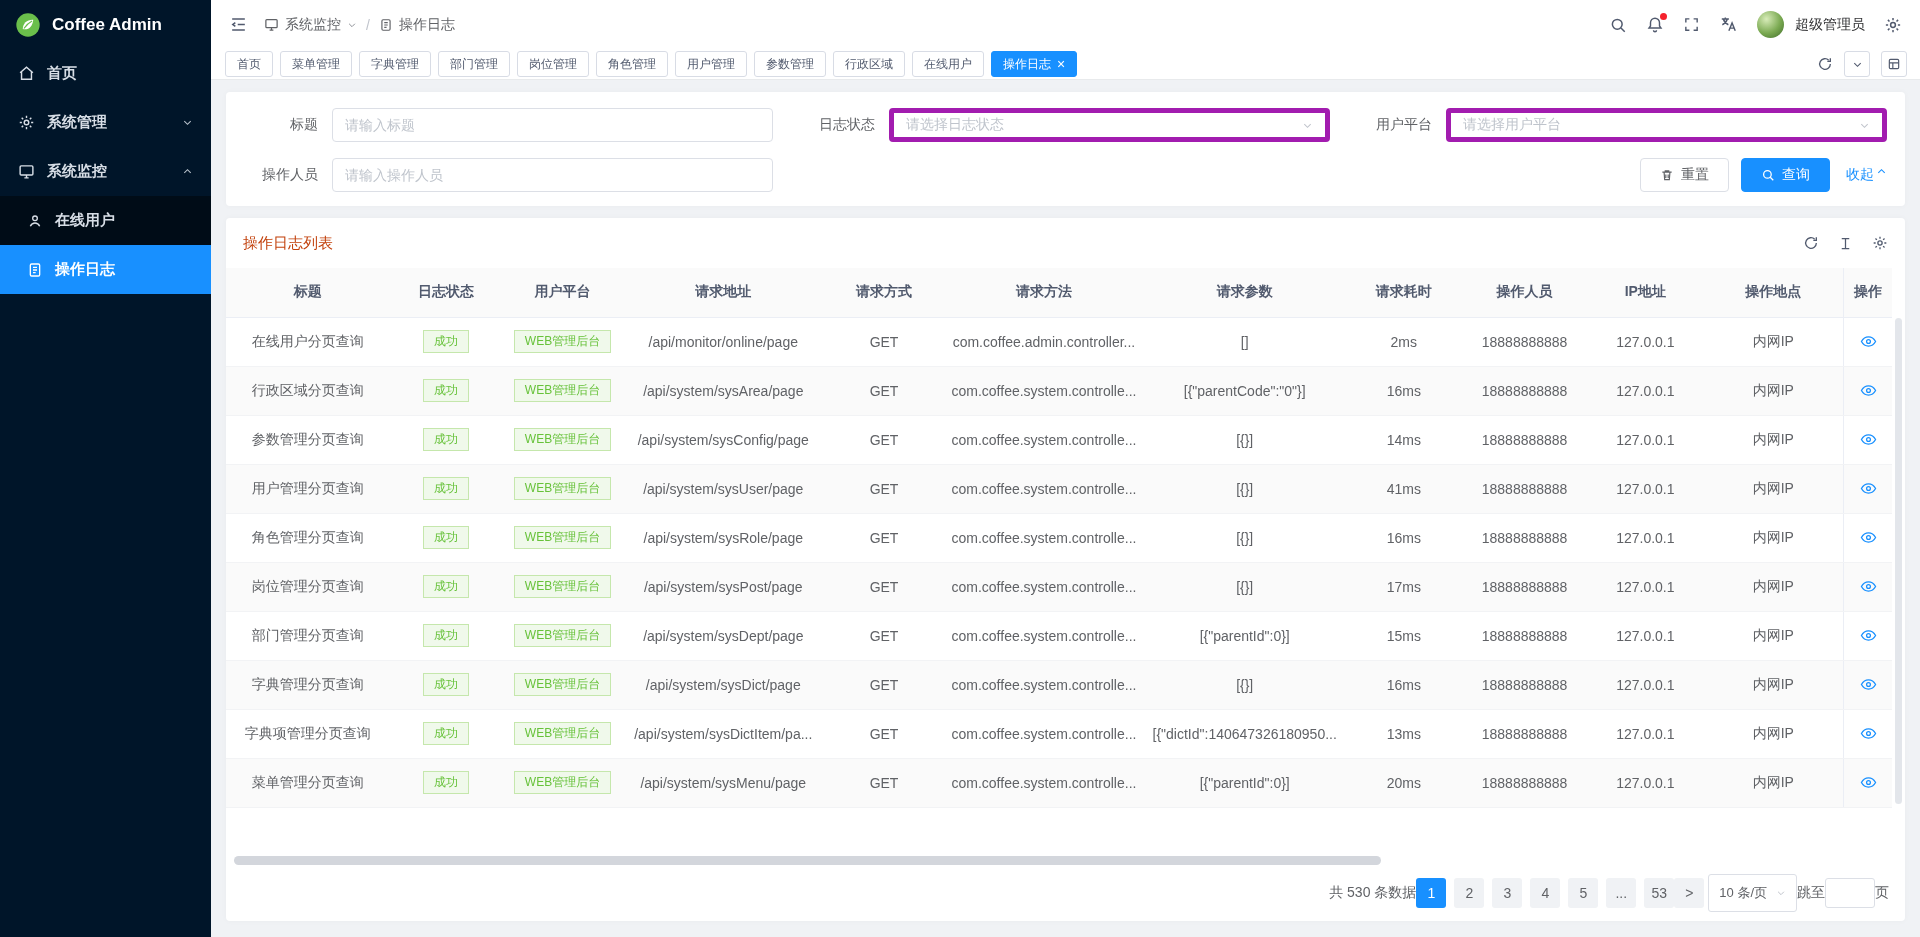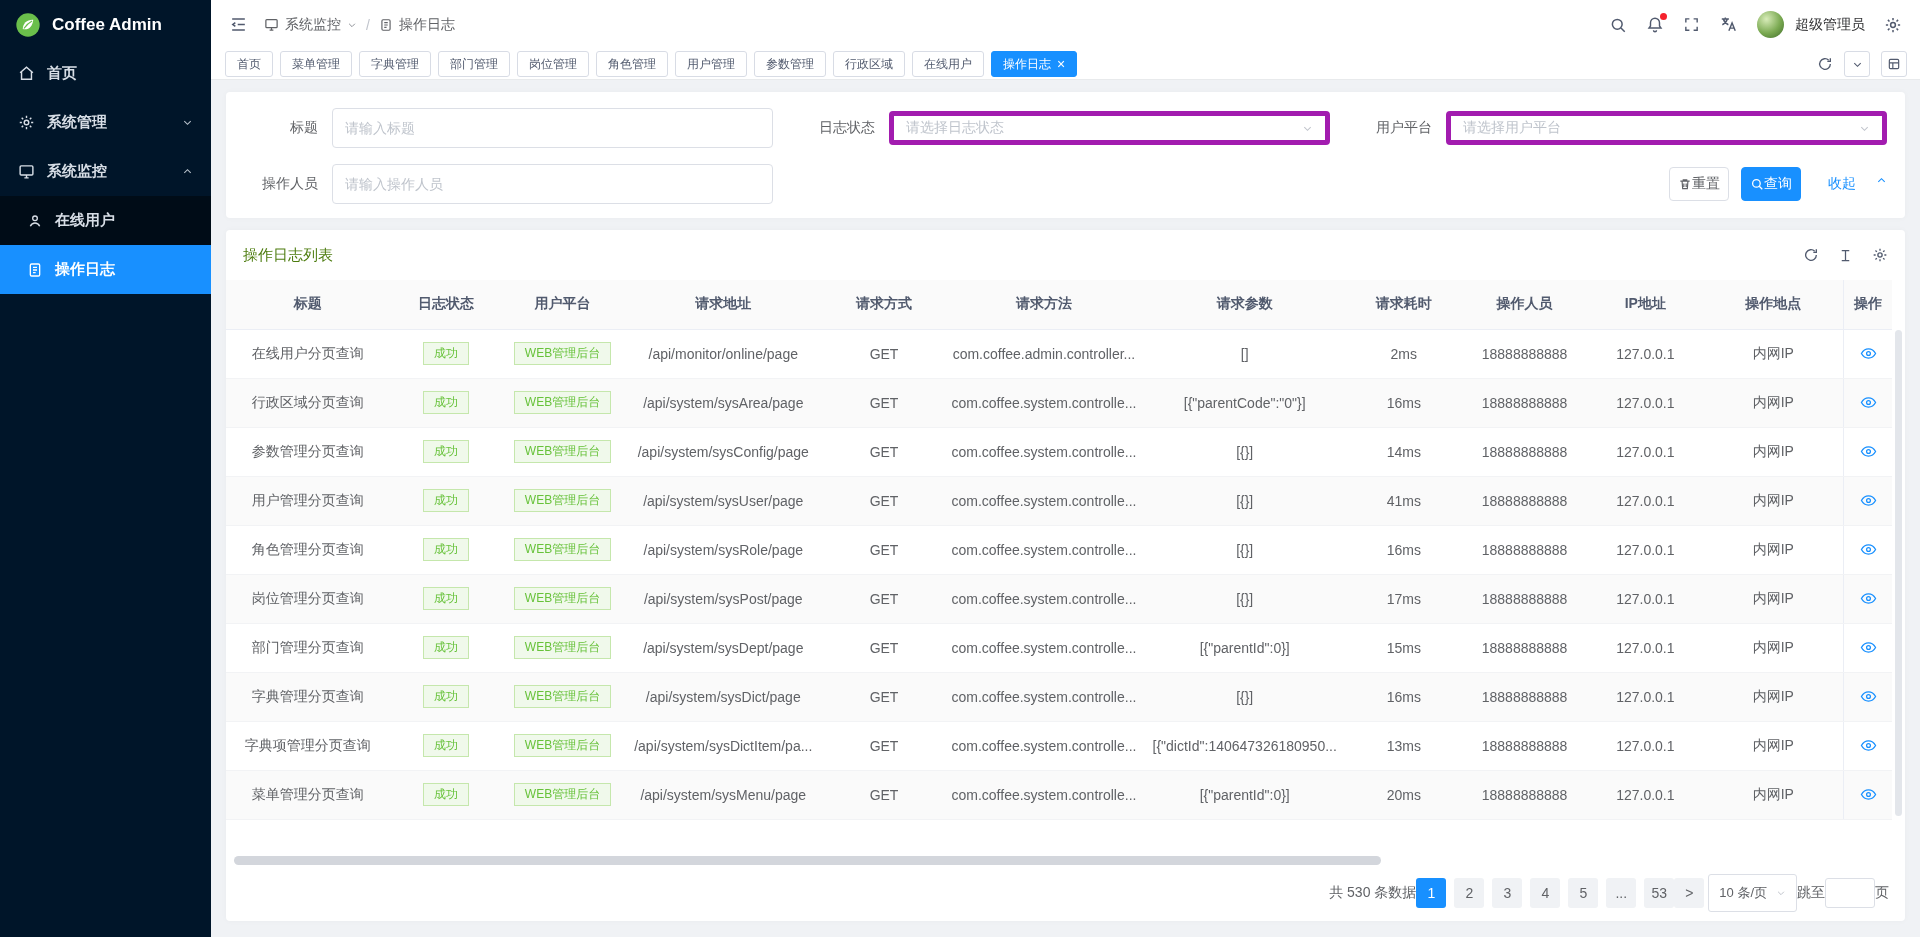--- a/index.html
+++ b/index.html
@@ -51,33 +51,33 @@
 
   
   .content{flex:1;min-height:0;padding:12px 15px 16px;display:flex;flex-direction:column;overflow:hidden;}
   .card{background:#fff;border-radius:4px;box-shadow:0 0 6px rgba(0,0,0,.03);}
 
   
   .filter-card{padding:16px 18px 14px;margin-bottom:12px;flex-shrink:0;}
   .filter-grid{display:grid;grid-template-columns:repeat(3,1fr);column-gap:28px;row-gap:16px;}
   .filter-item{display:flex;align-items:center;min-width:0;}
   .filter-label{width:88px;flex-shrink:0;text-align:right;padding-right:14px;color:#606266;white-space:nowrap;}
-  .input{flex:1;min-width:0;height:40px;border:1px solid #dcdfe6;border-radius:4px;padding:0 12px;font-size:14px;color:#303133;outline:none;font-family:inherit;}
+  .input{flex:1;min-width:0;height:34px;border:1px solid #dcdfe6;border-radius:4px;padding:0 12px;font-size:14px;color:#303133;outline:none;font-family:inherit;}
   .input::placeholder{color:#bfc4cc;}
   .select{flex:1;min-width:0;height:34px;border:5px solid #a21caf;border-radius:4px;padding:0 12px;display:flex;align-items:center;justify-content:space-between;color:#bfc4cc;background:#fff;cursor:pointer;}
   .select .sel-chev{color:#c0c4cc;}
   .filter-actions{grid-column:2/4;display:flex;justify-content:flex-end;align-items:center;gap:12px;}
-  .btn{height:34px;padding:0 8px;border-radius:4px;border:1px solid #dcdfe6;background:#fff;color:#606266;font-size:14px;display:flex;align-items:center;cursor:pointer;font-family:inherit;}
+  .btn{height:34px;padding:0 19px;border-radius:4px;border:1px solid #dcdfe6;background:#fff;color:#606266;font-size:14px;display:flex;align-items:center;gap:7px;cursor:pointer;font-family:inherit;}
   .btn.primary{background:var(--accent);border-color:var(--accent);color:#fff;}
-  .collapse-link{color:var(--accent);display:flex;align-items:flex-start;gap:20px;cursor:pointer;font-size:14px;margin-left:15px;}
+  .collapse-link{color:var(--accent);display:flex;align-items:flex-start;gap:2px;cursor:pointer;font-size:14px;margin-left:4px;}
 
   
   .table-card{flex:1;min-height:0;display:flex;flex-direction:column;position:relative;}
   .table-toolbar{height:50px;display:flex;align-items:center;padding:0 17px;flex-shrink:0;}
-  .table-title{font-size:15px;font-weight:500;color:#4d7c0f;}
+  .table-title{font-size:15px;font-weight:500;color:#c2410c;}
   .toolbar-icons{margin-left:auto;display:flex;gap:19px;color:#515a6e;}
   .table-wrap{position:relative;flex-shrink:0;}
   table{width:calc(100% - 13px);border-collapse:collapse;table-layout:fixed;}
   th{height:49px;background:#fafafa;color:#515a6e;font-weight:bold;font-size:14px;text-align:center;border-bottom:1px solid #ebeef5;white-space:nowrap;overflow:hidden;padding:0 6px;}
   td{height:49px;text-align:center;font-size:14px;color:#606266;border-bottom:1px solid #f2f3f5;white-space:nowrap;overflow:hidden;padding:0 6px;background:#fff;}
   tbody tr:nth-child(even) td{background:#fafafa;}
   th.sticky-col,td.sticky-col{border-left:1px solid #ebeef5;box-shadow:-8px 0 8px -8px rgba(0,0,0,.18);}
   .badge{display:inline-block;padding:3px 10px;font-size:12px;line-height:1.3;border-radius:0;color:var(--success);background:var(--success-bg);border:1px solid var(--success-border);}
   .view-btn{background:none;border:none;color:var(--accent);cursor:pointer;padding:2px;}
   .v-scrollbar{position:absolute;right:3px;top:50px;height:486px;width:7px;background:#e3e6eb;border-radius:4px;}

